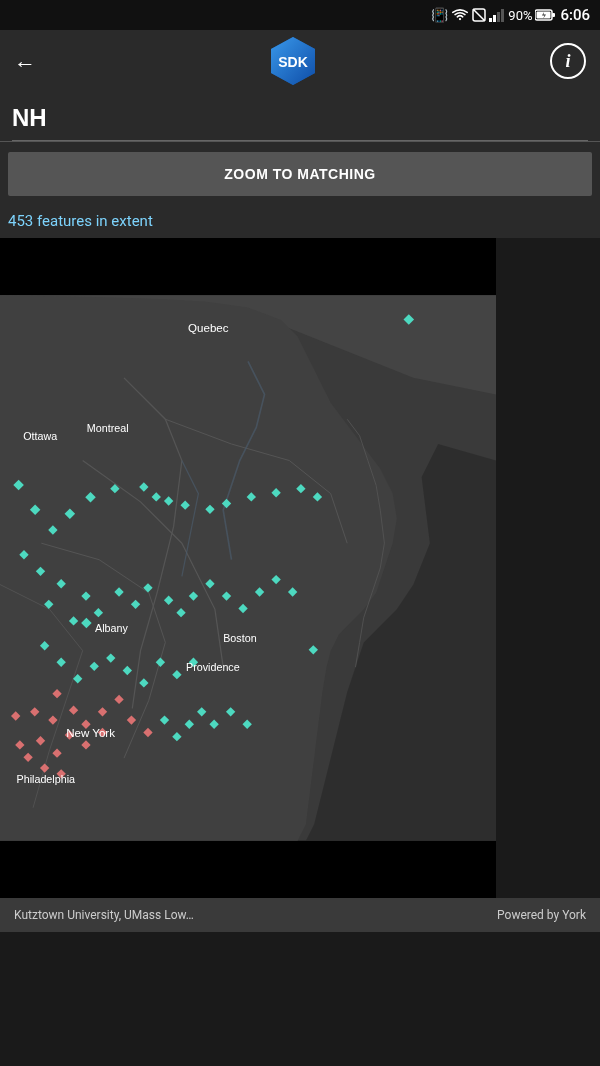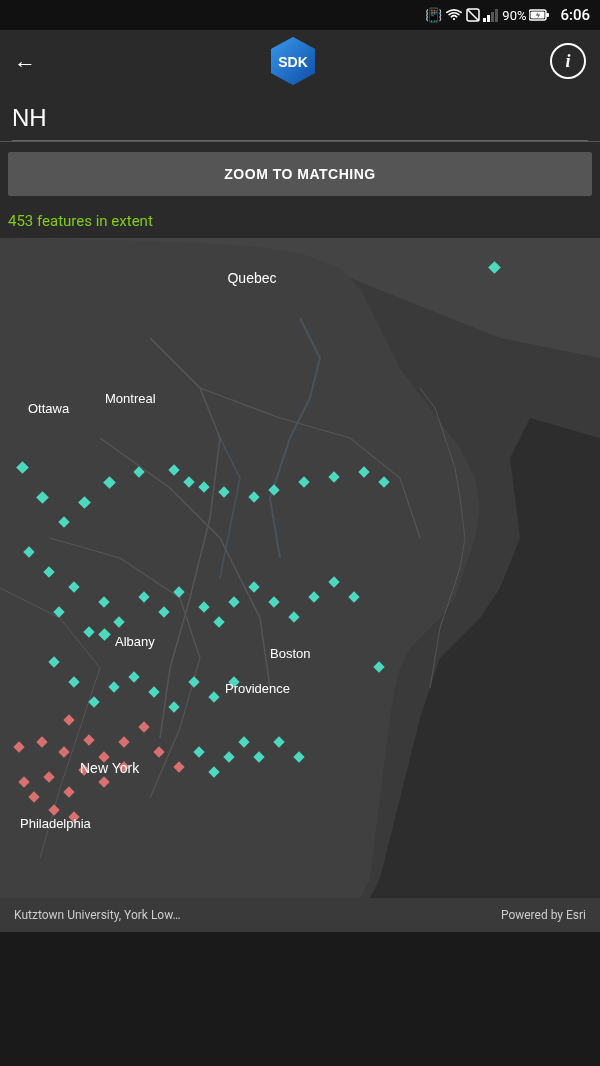--- a/index.html
+++ b/index.html
@@ -75,20 +75,21 @@
     }
     .search-input {
       width: 100%;
       background: transparent;
       border: none;
       border-bottom: 1px solid #666;
       color: #fff;
       font-size: 24px;
       padding: 4px 0 8px 0;
       outline: none;
+      font-weight: bold;
     }
 
     
     .buttons-row {
       background: #2a2a2a;
       display: flex;
       padding: 10px 8px;
       gap: 8px;
     }
     .action-btn {
@@ -102,27 +103,27 @@
       letter-spacing: 0.5px;
       cursor: pointer;
       border-radius: 2px;
     }
 
     
     .features-count {
       background: #2a2a2a;
       padding: 6px 8px 8px 8px;
       font-size: 15px;
-      color: #84cc16;
+      color: #7dd3fc;
     }
 
     
     .map-container {
       position: relative;
-      width: 600px;
+      width: 496px;
       height: 660px;
       background: #000000;
       overflow: hidden;
     }
 
     
     .map-svg {
       position: absolute;
       top: 0; left: 0;
       width: 100%;
@@ -183,21 +184,21 @@
     </svg>
 
     <span style="font-size:13px;">90%</span>
     <svg width="20" height="12" viewBox="0 0 20 12">
       <rect x="0" y="1" width="17" height="10" rx="2" stroke="#fff" stroke-width="1.5" fill="none"></rect>
       <rect x="17" y="4" width="3" height="4" rx="1" fill="#fff"></rect>
       <rect x="1.5" y="2.5" width="14" height="7" rx="1" fill="#fff"></rect>
       <path d="M9 3 L7 6.5 L9.5 6.5 L8 10 L11 5.5 L8.5 5.5 Z" fill="#333"></path>
     </svg>
 
-    <span style="font-size:15px; font-weight:500; margin-left:8px;">6:06</span>
+    <span style="font-size:15px; font-weight:500; margin-left:2px;">6:06</span>
   </div>
 </div>
 
 <div class="top-bar">
   <button class="back-btn">←</button>
 
   <svg class="sdk-logo" viewBox="0 0 52 52">
     <polygon points="26,2 48,14 48,38 26,50 4,38 4,14" fill="#1565C0"></polygon>
     <polygon points="26,2 48,14 48,38 26,50 4,38 4,14" fill="url(#hexGrad)" opacity="0.8"></polygon>
     <defs>
@@ -343,15 +344,15 @@
     <text x="80" y="535" fill="#fff" font-size="14" font-family="Arial" font-weight="500">New York</text>
 
     <text x="20" y="590" fill="#fff" font-size="13" font-family="Arial" font-weight="500">Philadelphia</text>
 
     <rect x="100" y="392" width="9" height="9" transform="rotate(45 104.5 396.5)" fill="#4dd9c0"></rect>
   </svg>
 
 </div>
 
 <div class="attribution">
-  <span>Kutztown University, York Low…</span>
-  <span>Powered by Esri</span>
+  <span>Kutztown University, UMass Low…</span>
+  <span>Powered by York</span>
 </div>
 
 </body></html>

